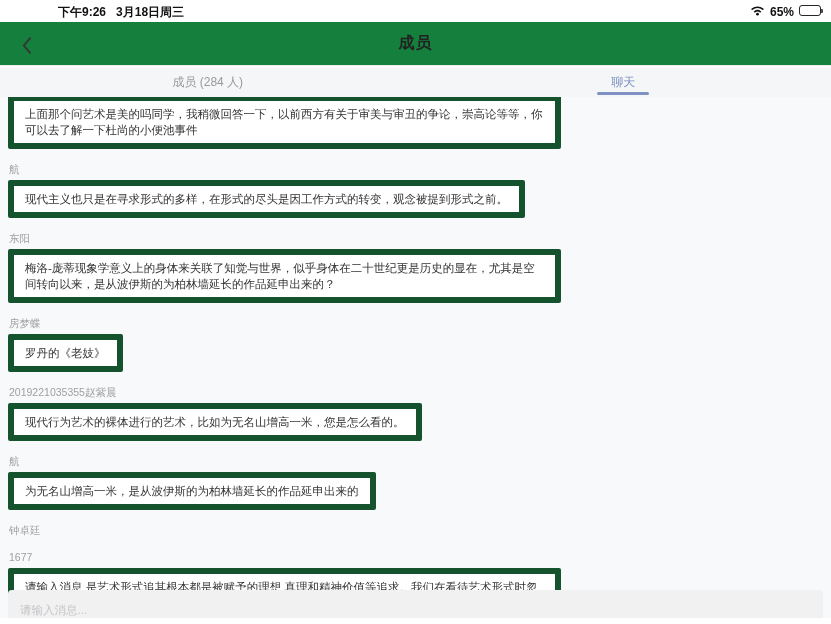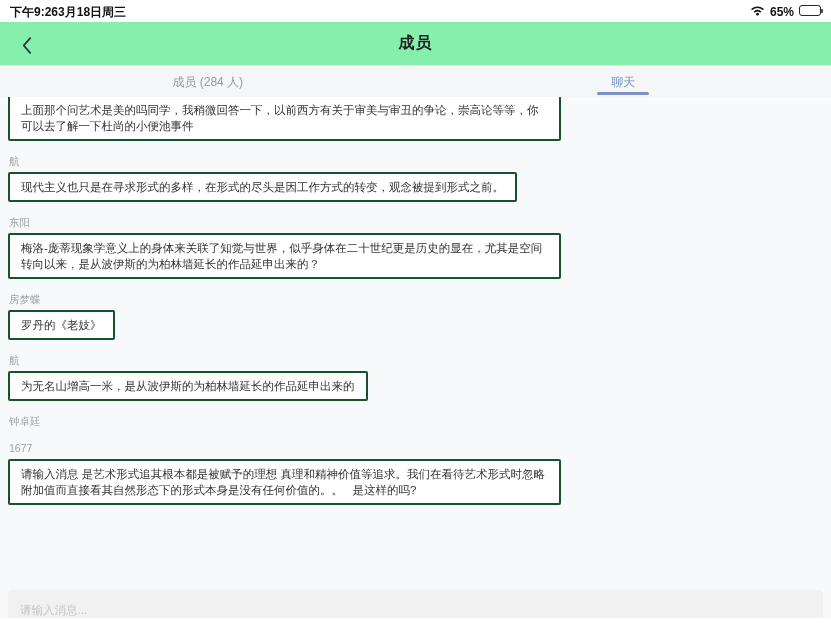--- a/index.html
+++ b/index.html
@@ -10,30 +10,30 @@
   }
   .screen { position: relative; width: 831px; height: 624px; background: #fff; }
 
   
   .statusbar {
     position: absolute; top: 0; left: 0; right: 0; height: 22px;
     display: flex; align-items: center; justify-content: space-between;
     padding: 2px 10px 0 10px; background: #fff;
     font-size: 12px; font-weight: 700; color: #111;
   }
-  .statusbar .left { display: flex; gap: 0; }
+  .statusbar .left { display: flex; gap: 10px; margin-left: 48px; }
   .statusbar .right { display: flex; align-items: flex-start; gap: 5px; font-weight: 600; }
   .battery { width: 22px; height: 11px; border: 1px solid rgba(0,0,0,.85); border-radius: 3px; position: relative; padding: 1px; }
   .battery .fill { height: 100%; background: #111; border-radius: 1px; width: 65%; }
   .battery .nub { position: absolute; right: -3px; top: 3px; width: 2px; height: 4px; background: rgba(0,0,0,.7); border-radius: 0 1px 1px 0; }
 
   
   .header {
     position: absolute; top: 22px; left: 0; right: 0; height: 44px;
-    background: #86efac; border-bottom: 1px solid #e9e9e9;
+    background: #15803d; border-bottom: 1px solid #e9e9e9;
     display: flex; align-items: center; justify-content: center;
   }
   .back-btn { position: absolute; left: 12px; top: 10px; width: 28px; height: 26px; display: flex; align-items: center; justify-content: center; cursor: pointer; }
   .page-title { font-size: 16px; font-weight: 700; color: #222; letter-spacing: 1px; }
 
   
   .tabbar {
     position: absolute; top: 67px; left: 0; right: 0; height: 30px;
     display: flex; background: #f5f6f7;
   }
@@ -45,21 +45,21 @@
   
   .chat-area {
     position: absolute; top: 97px; left: 0; right: 0; height: 521px;
     background: #f8f9fa; overflow: hidden; padding: 0 8px;
   }
   .msg .sender {
     font-size: 10.5px; line-height: 13px; color: #a0a0a0; margin: 14px 0 4px 1px;
   }
   .msg .bubble {
     display: inline-block; max-width: 553px;
-    background: #fff; border: 2px solid #14532d; border-radius: 2px;
+    background: #fff; border: 6px solid #14532d; border-radius: 2px;
     padding: 5px 11px; font-size: 11.5px; line-height: 16px; color: #333;
     white-space: pre-wrap; word-break: break-all;
   }
   .msg:first-child .bubble { margin-top: -2px; }
 
   
   .composer {
     position: absolute; top: 590px; left: 8px; right: 8px; height: 39px;
     background: #f1f1f2; border-radius: 4px; display: flex; align-items: center;
   }
@@ -132,20 +132,24 @@
     <div class="msg">
       <div class="sender">东阳</div>
       <div class="bubble">梅洛-庞蒂现象学意义上的身体来关联了知觉与世界，似乎身体在二十世纪更是历史的显在，尤其是空间转向以来，是从波伊斯的为柏林墙延长的作品延申出来的？</div>
     </div>
 
     <div class="msg">
       <div class="sender">房梦蝶</div>
       <div class="bubble">罗丹的《老妓》</div>
     </div>
 
+    <div class="msg">
+      <div class="sender">2019221035355赵紫晨</div>
+      <div class="bubble">现代行为艺术的裸体进行的艺术，比如为无名山增高一米，您是怎么看的。</div>
+    </div>
 
     <div class="msg">
       <div class="sender">航</div>
       <div class="bubble">为无名山增高一米，是从波伊斯的为柏林墙延长的作品延申出来的</div>
     </div>
 
     <div class="msg">
       <div class="sender">钟卓廷</div>
     </div>
 

